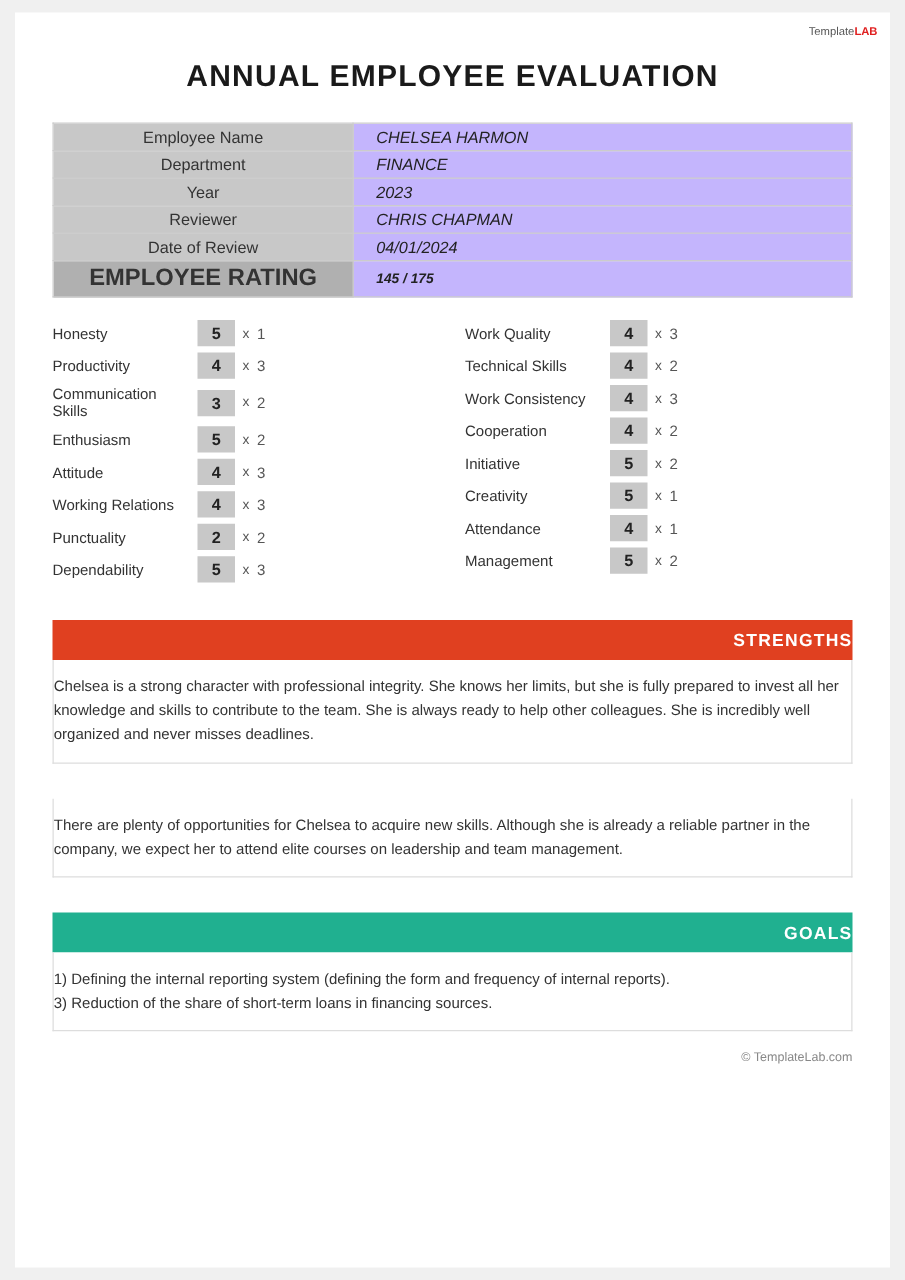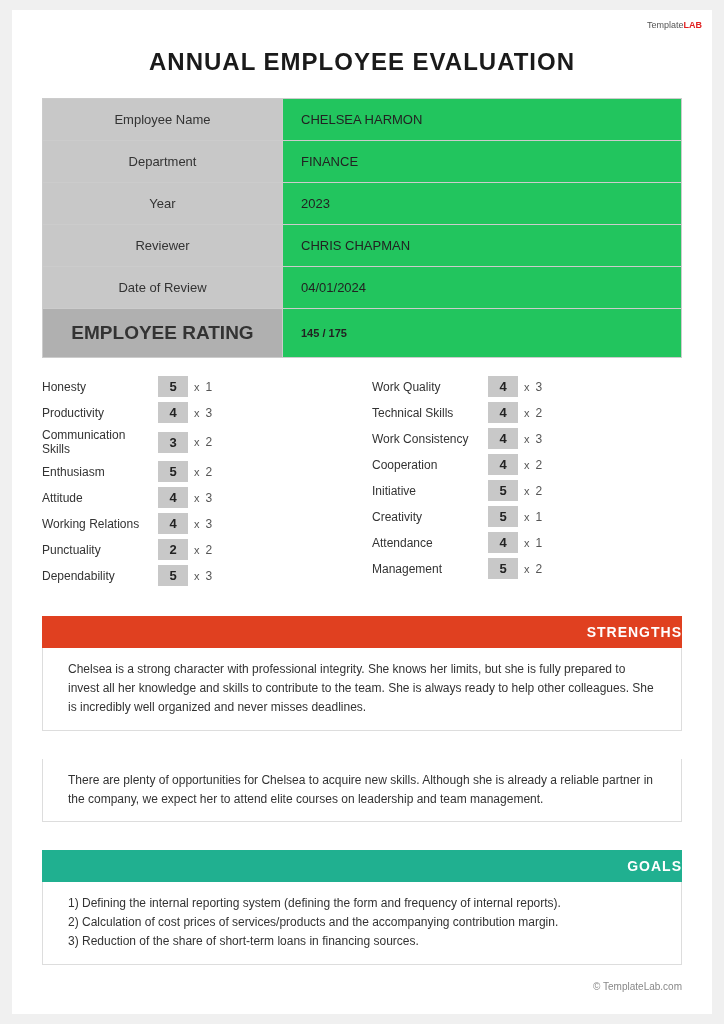--- a/index.html
+++ b/index.html
@@ -41,40 +41,41 @@
       margin-bottom: 22px;
       font-family: Arial Black, Arial, sans-serif;
     }
     .info-table {
       width: 100%;
       border-collapse: collapse;
       margin-bottom: 18px;
     }
     .info-table tr td {
       border: 1px solid #ccc;
-      padding: 13px 14px;
+      padding: 3px 14px;
       font-size: 13px;
     }
     .info-table tr td.label-cell {
       background: #c8c8c8;
       width: 240px;
       text-align: center;
       font-weight: normal;
       color: #333;
     }
     .info-table tr td.label-cell.bold-label {
       font-weight: 800;
       font-size: 19px;
       background: #b0b0b0;
     }
     .info-table tr td.value-cell {
-      background: #22c55e;
+      background: #c4b5fd;
       color: #222;
       font-size: 13px;
       padding-left: 18px;
+      font-style: italic;
     }
     .info-table tr td.value-cell.bold-value {
       font-weight: 700;
       font-size: 11px;
     }
     .ratings-section {
       display: flex;
       gap: 20px;
       margin-bottom: 18px;
       margin-top: 6px;
@@ -126,21 +127,21 @@
     }
     .section-header.strengths { background: #e04020; }
     .section-header.opportunity { background: #e0a020; }
     .section-header.goals { background: #20b090; }
     .section-block {
       margin-bottom: 16px;
     }
     .section-content {
       border: 1px solid #ddd;
       border-top: none;
-      padding: 12px 25px;
+      padding: 12px 0;
       font-size: 12px;
       color: #333;
       line-height: 1.6;
       background: #fff;
       min-height: 60px;
     }
     .divider {
       height: 12px;
     }
     .footer {
@@ -304,19 +305,18 @@
   <div class="section-block">
     <div class="section-content">There are plenty of opportunities for Chelsea to acquire new skills. Although she is already a reliable partner in the company, we expect her to attend elite courses on leadership and team management.</div>
   </div>
 
   <div class="divider"></div>
 
   <div class="section-block">
     <div class="section-header goals">GOALS</div>
     <div class="section-content" id="goals-content">
         <p>1) Defining the internal reporting system (defining the form and frequency of internal reports).</p>
-        <p>2) Calculation of cost prices of services/products and the accompanying contribution margin.</p>
         <p>3) Reduction of the share of short-term loans in financing sources.</p>
       </div>
   </div>
 
   <div class="footer">© TemplateLab.com</div>
 </div>
 
 </body></html>

